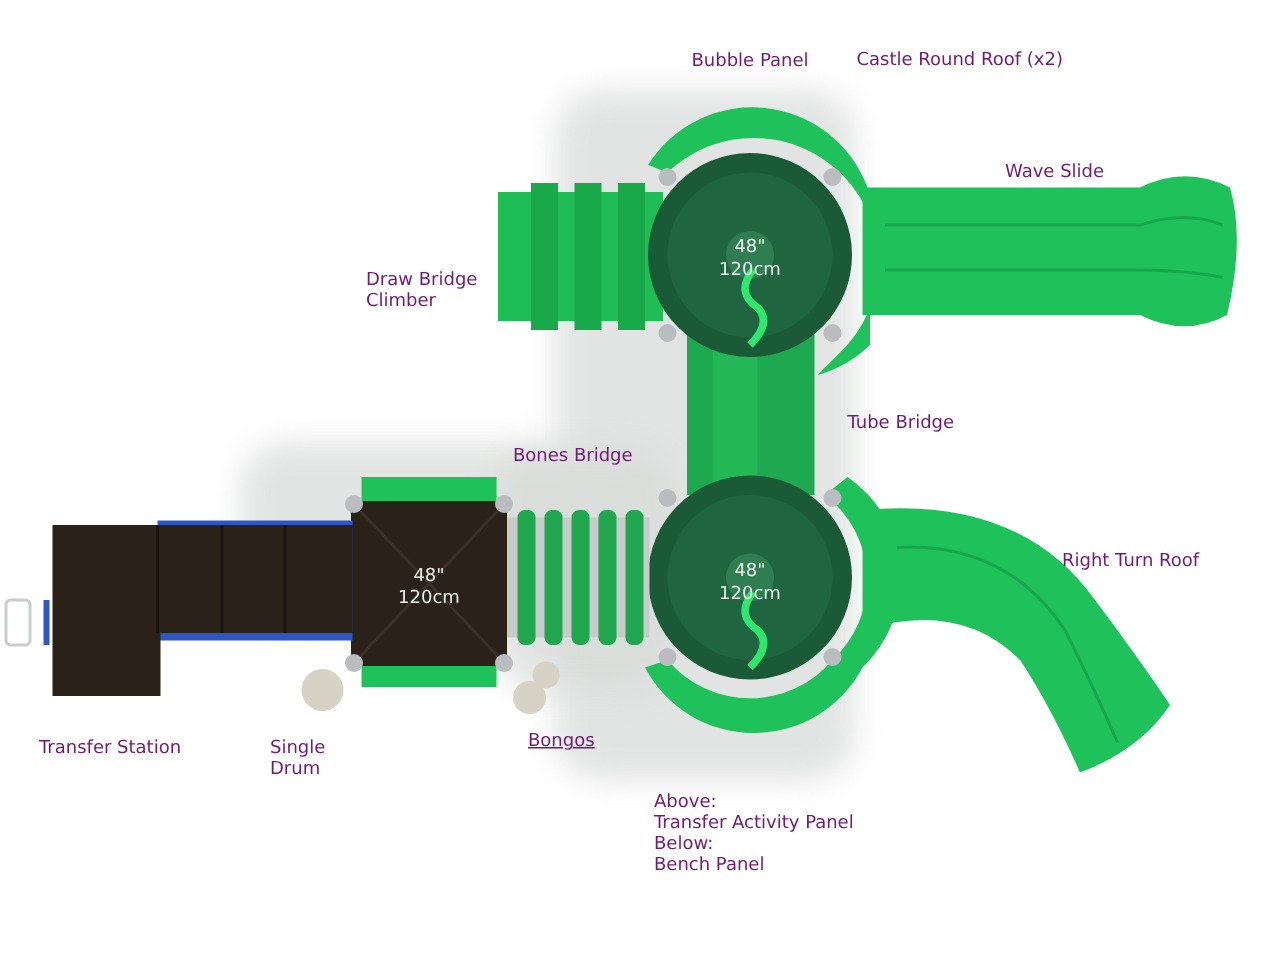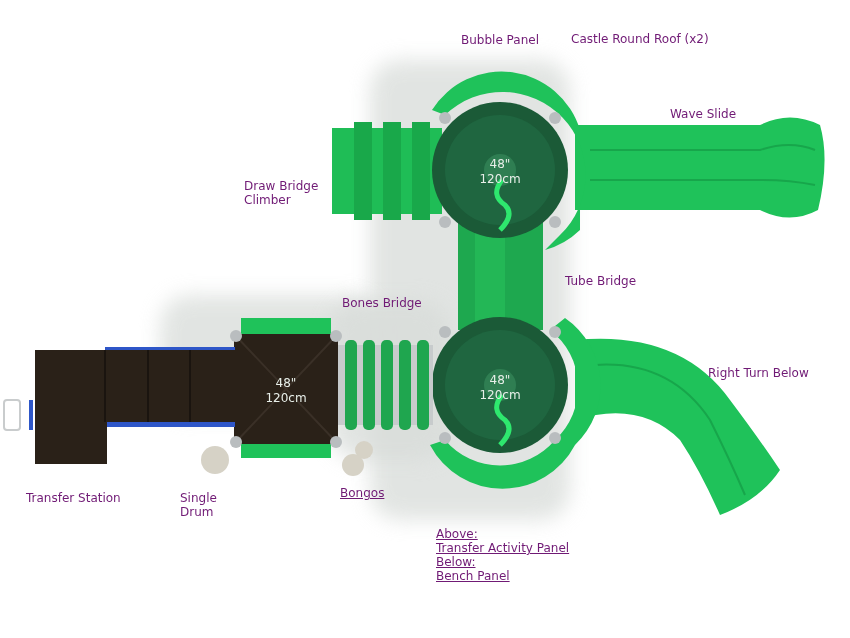--- a/index.html
+++ b/index.html
@@ -119,25 +119,25 @@
 
 <div class="label" style="left:461px;top:33px;">Bubble Panel</div>
 <div class="label" style="left:543px;top:32px;margin-left:28px;">Castle Round Roof (x2)</div>
 <div class="label" style="left:670px;top:91px;margin-top:16px;">Wave Slide</div>
 <div class="label center" style="left:244px;top:148px;width:80px;">
   <div>Draw Bridge</div>
   <div>Climber</div>
 </div>
 <div class="label" style="left:565px;top:274px;text-align:center;">Tube Bridge</div>
 <div class="label" style="left:342px;top:296px;text-align:right;">Bones Bridge</div>
-<div class="label" style="left:708px;top:366px;">Right Turn Below</div>
+<div class="label" style="left:708px;top:366px;">Right Turn Roof</div>
 <div class="label" style="left:26px;top:491px;">Transfer Station</div>
 <div class="label center" style="left:180px;top:460px;width:56px;">
   <div>Single</div>
   <div>Drum</div>
 </div>
-<div class="label" style="left:340px;top:486px;text-decoration:underline;">Bongos</div>
-<div class="label center" style="left:436px;top:496px;width:140px;text-decoration:underline;">
+<div class="label" style="left:352px;top:486px;text-decoration:underline;">Bongos</div>
+<div class="label center" style="left:436px;top:496px;width:140px;">
   <div>Above:</div>
   <div>Transfer Activity Panel</div>
   <div>Below:</div>
   <div>Bench Panel</div>
 </div>
 
 </body></html>

